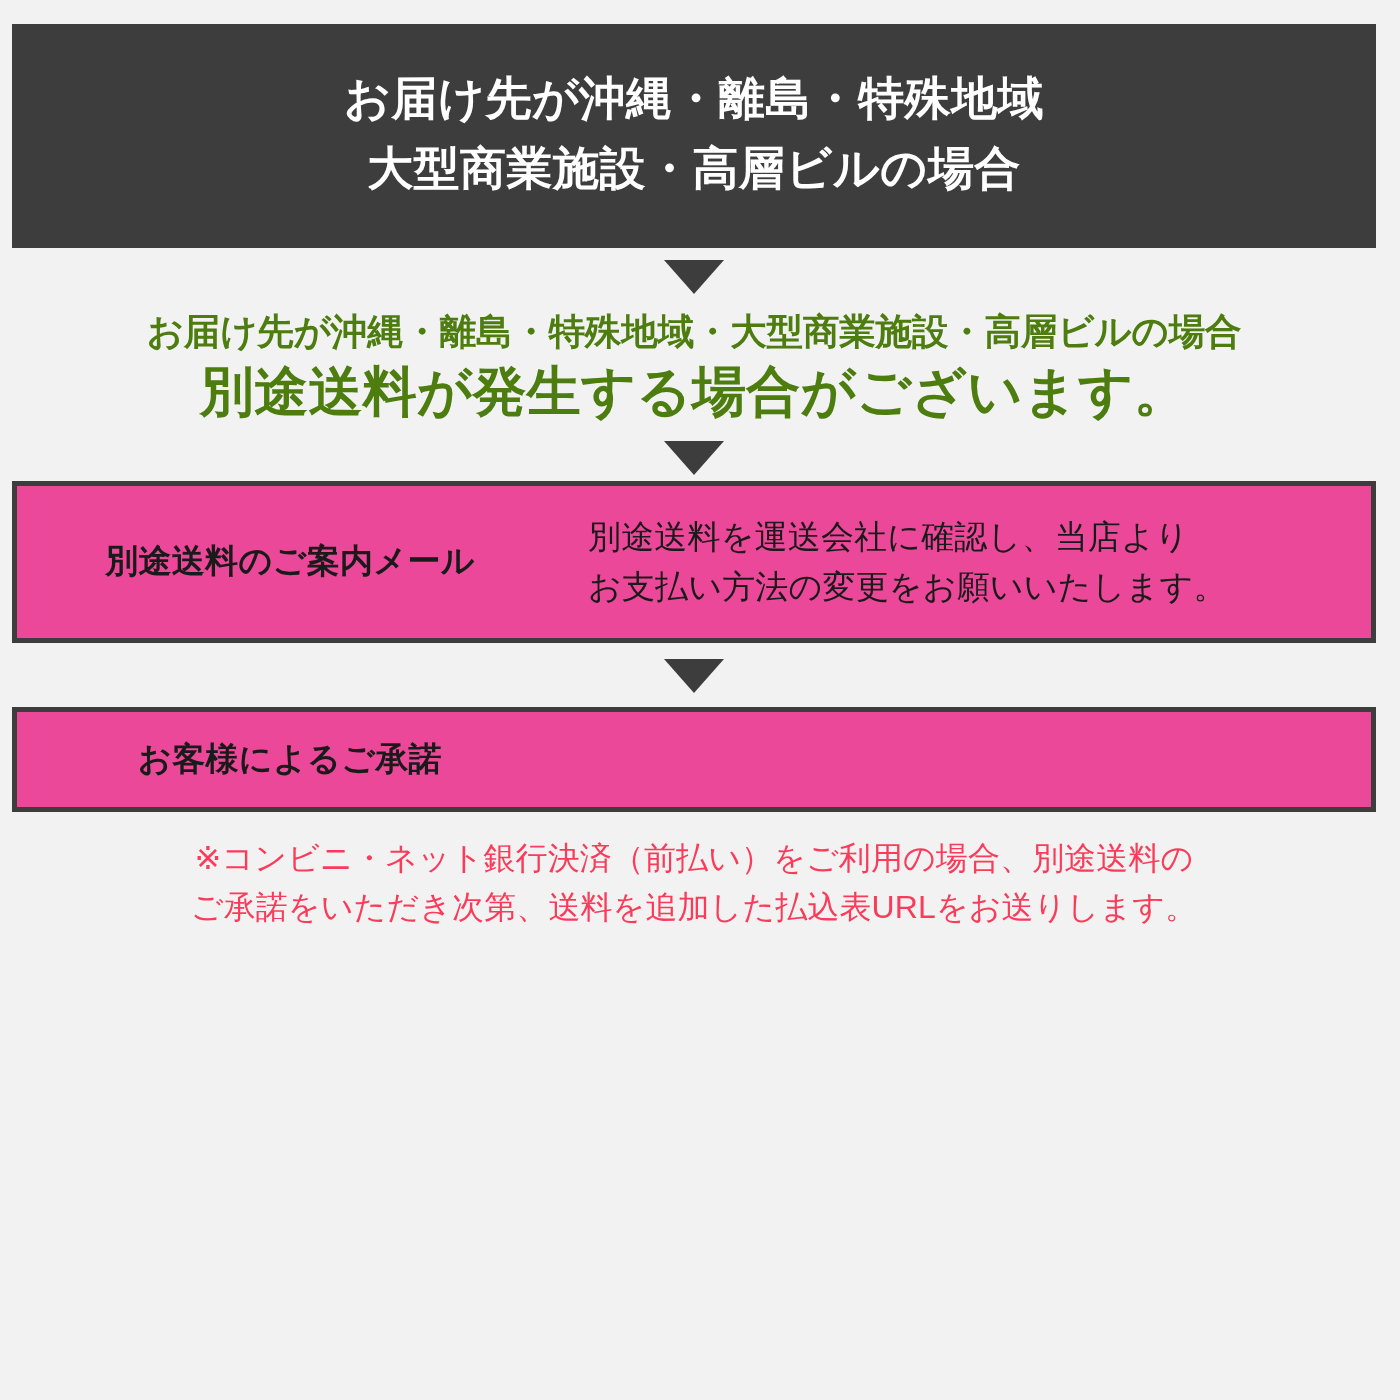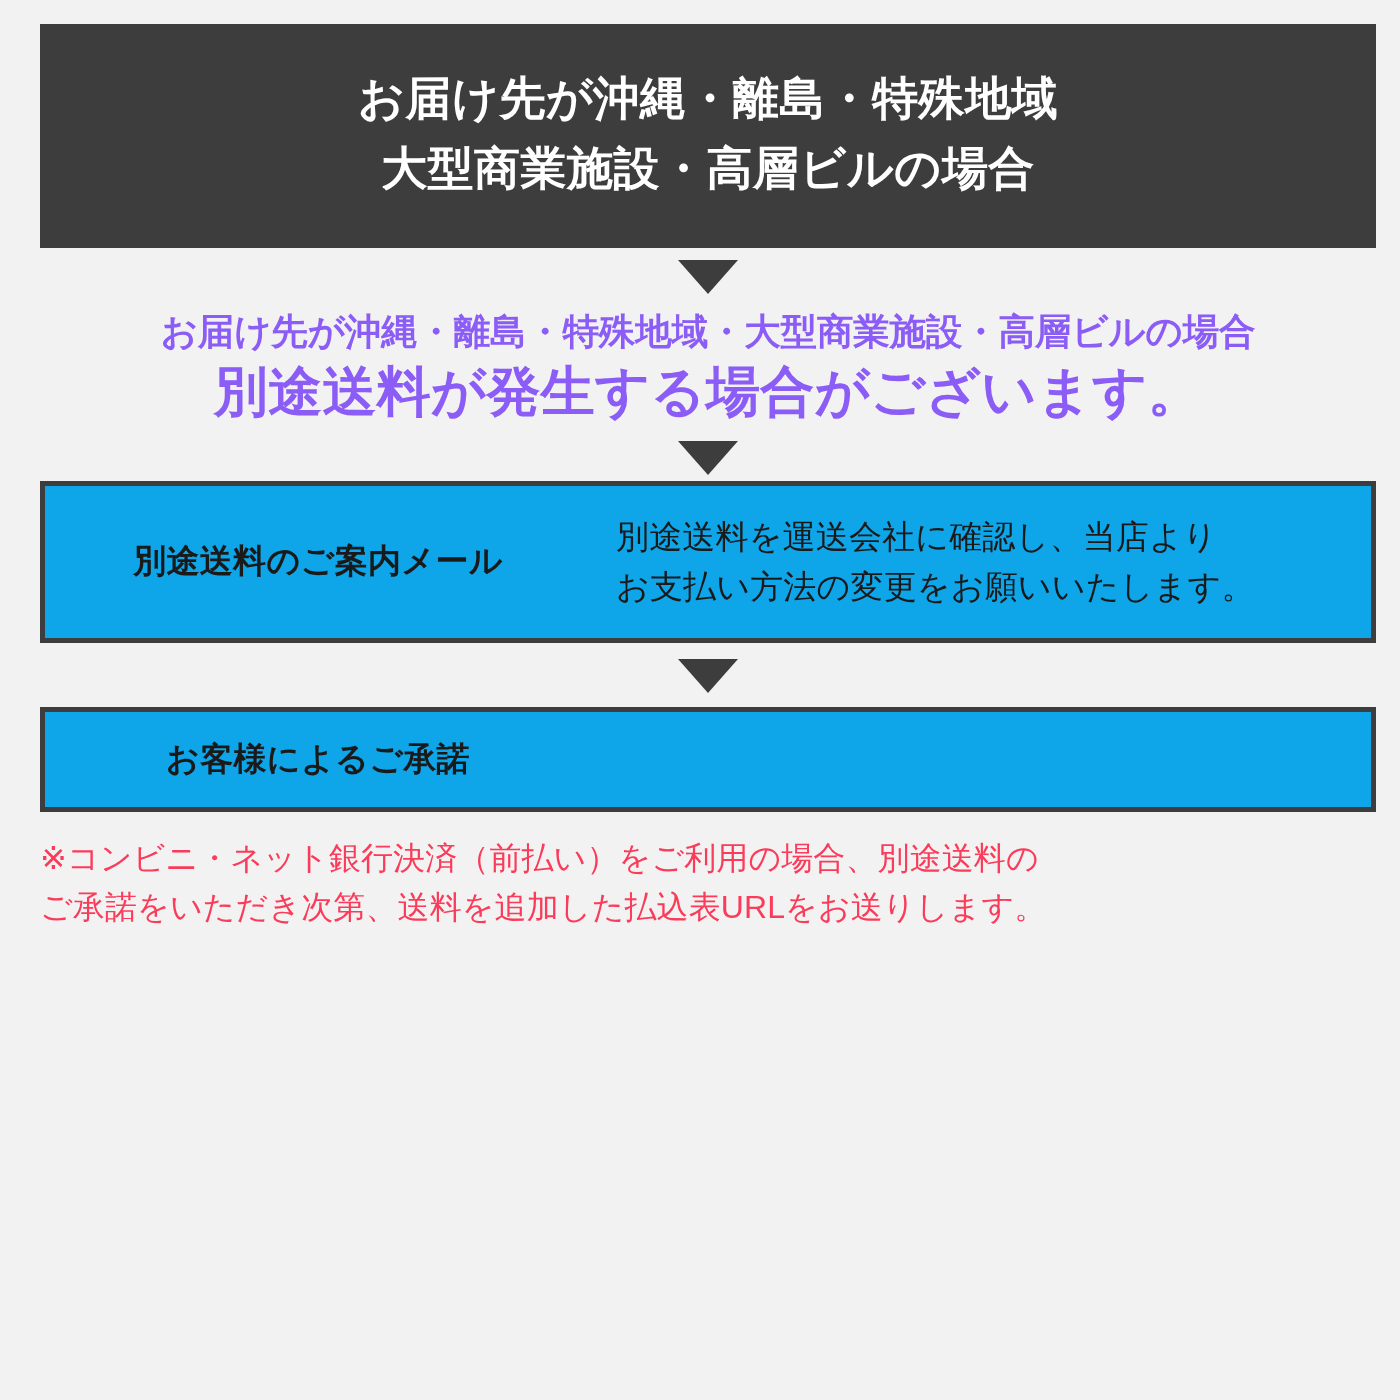--- a/index.html
+++ b/index.html
@@ -13,21 +13,21 @@
     font-family: "Liberation Sans", "DejaVu Sans", sans-serif;
     -webkit-font-smoothing: antialiased;
     overflow: hidden;
   }
 
   .page {
     position: relative;
     width: 1400px;
     height: 1400px;
     box-sizing: border-box;
-    padding: 24px 24px 0 40px;
+    padding: 24px 24px 0 12px;
   }
 
   
   .header-banner {
     background: #3d3d3d;
     color: #ffffff;
     text-align: center;
     padding: 40px 20px 44px 20px;
     box-sizing: border-box;
   }
@@ -54,42 +54,42 @@
   .arrow-wrap.tight {
     padding: 10px 0 6px 0;
   }
   .arrow-wrap.mid {
     padding: 16px 0 14px 0;
   }
 
   
   .red-block {
     text-align: center;
-    color: #8b5cf6;
+    color: #4d7c0f;
     padding: 4px 0 2px 0;
   }
   .red-small {
     font-size: 36.5px;
     font-weight: bold;
     line-height: 1.3;
     letter-spacing: -0.005em;
     white-space: nowrap;
   }
   .red-big {
     font-size: 54px;
     font-weight: bold;
     line-height: 1.36;
     letter-spacing: 0.005em;
     text-align: center;
   }
 
   
   .step-box {
     border: 5px solid #3d3d3d;
-    background: #0ea5e9;
+    background: #ec4899;
     box-sizing: border-box;
     display: flex;
     align-items: center;
     padding: 26px 18px;
   }
   .step-label {
     flex: 0 0 510px;
     text-align: center;
     font-size: 33px;
     font-weight: bold;
@@ -105,21 +105,21 @@
     letter-spacing: 0.005em;
   }
   .step-desc div {
     white-space: nowrap;
     margin-left: 43px;
   }
 
   
   .notes {
     padding: 22px 0 0 0;
-    text-align: left;
+    text-align: center;
     color: #fa3c5a;
   }
   .note {
     font-size: 32px;
     line-height: 1.52;
     letter-spacing: 0.003em;
     margin-bottom: 26px;
   }
   .note div {
     white-space: nowrap;

